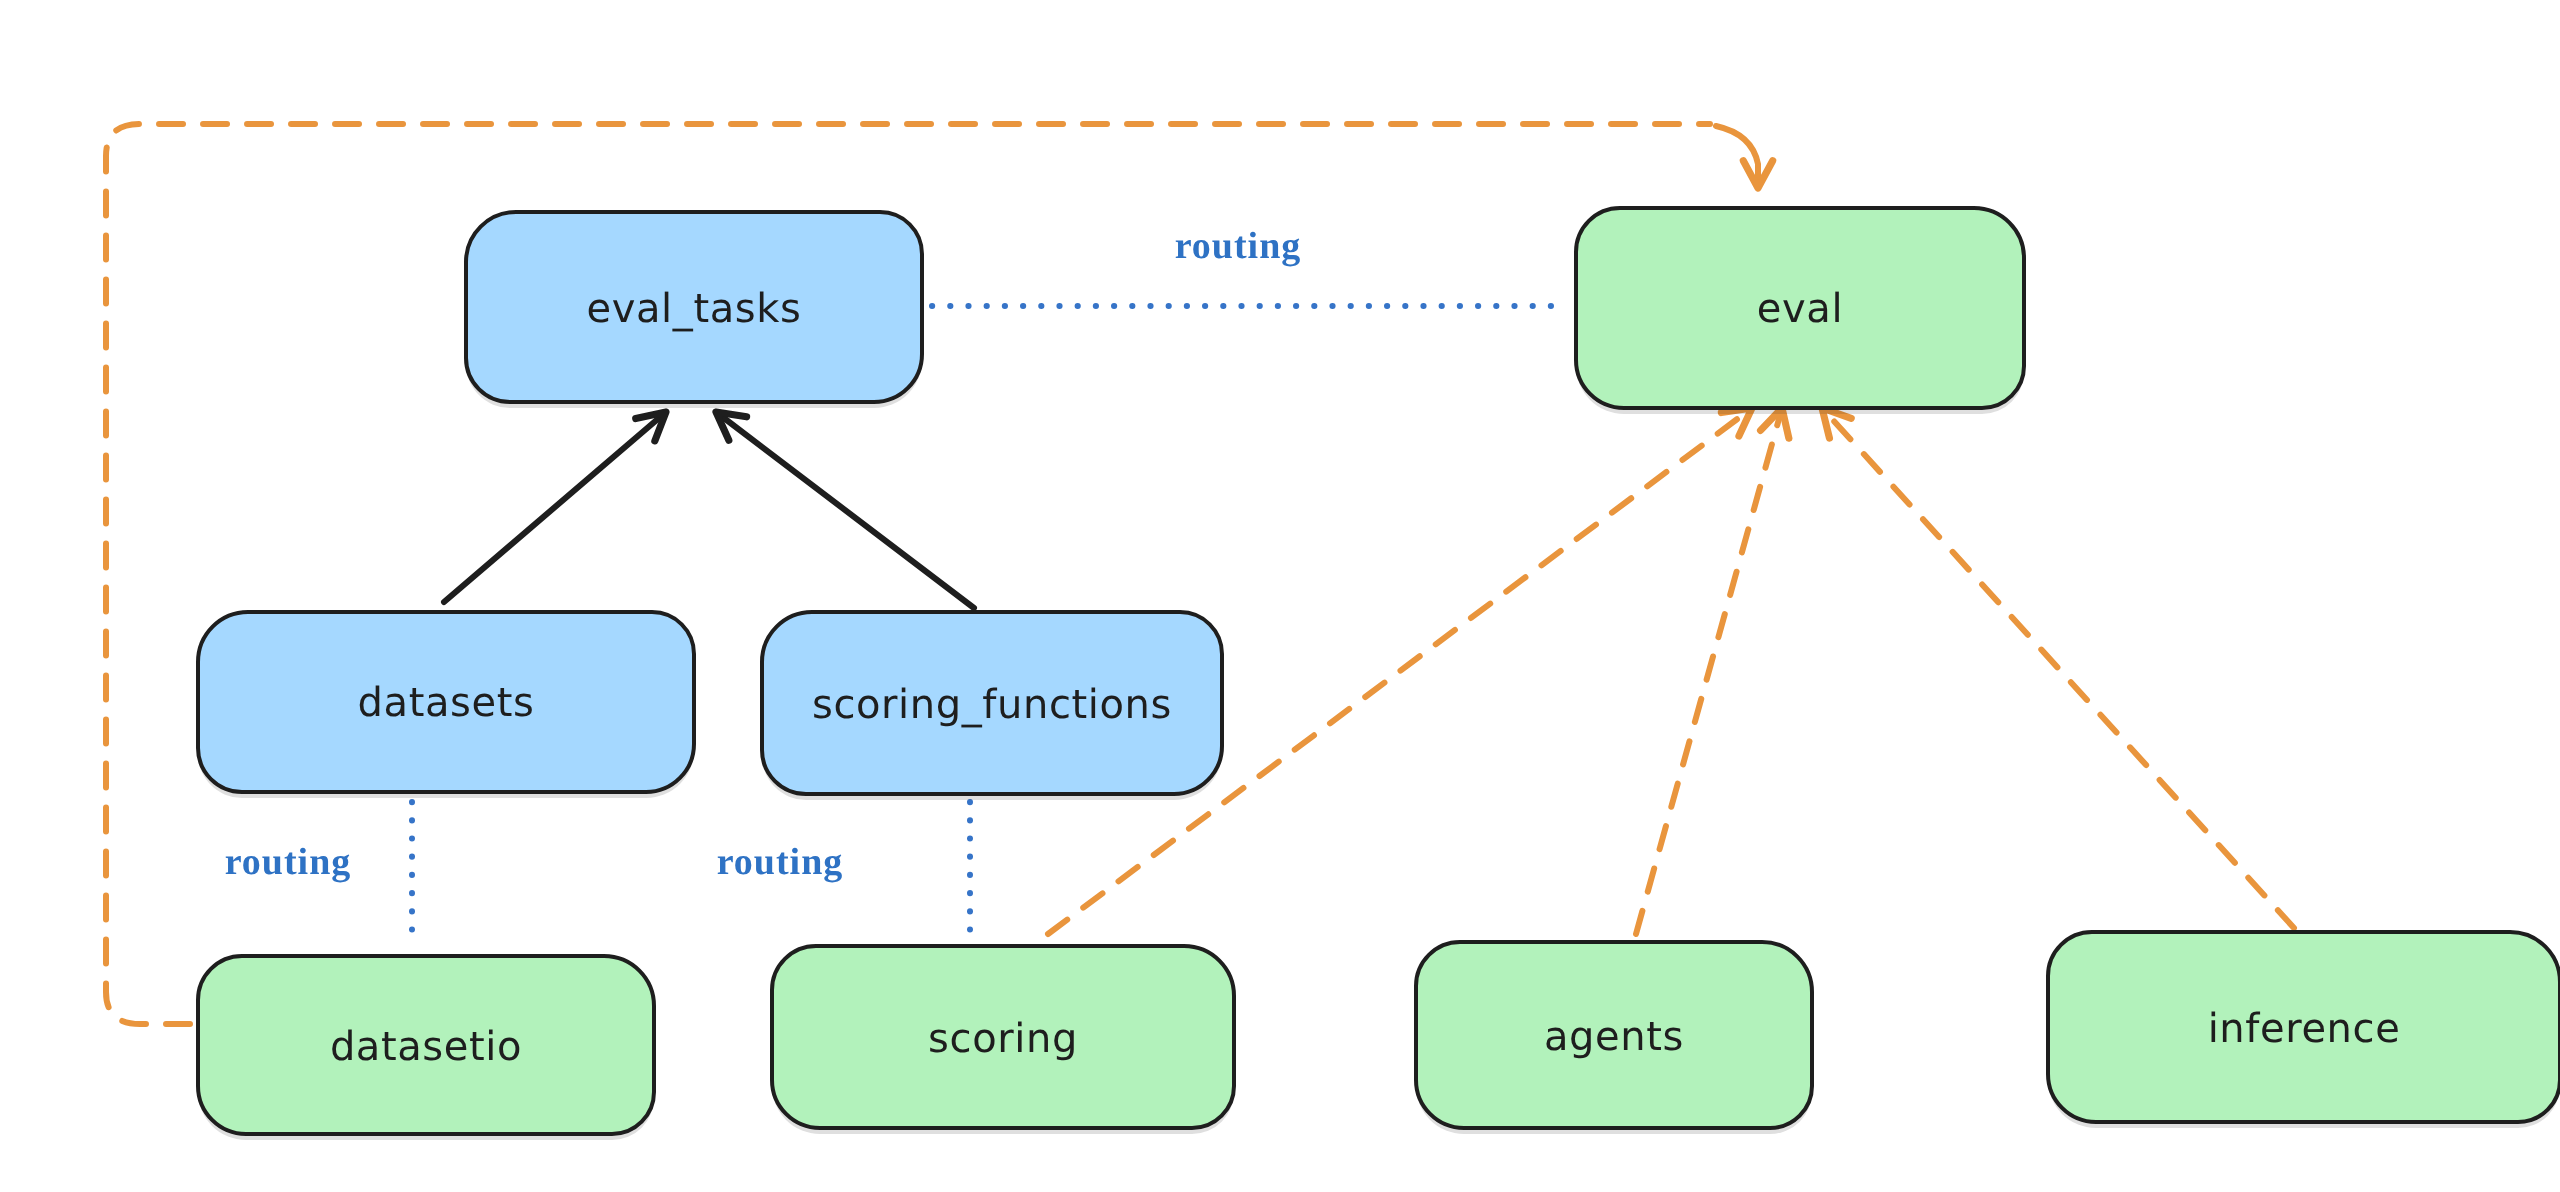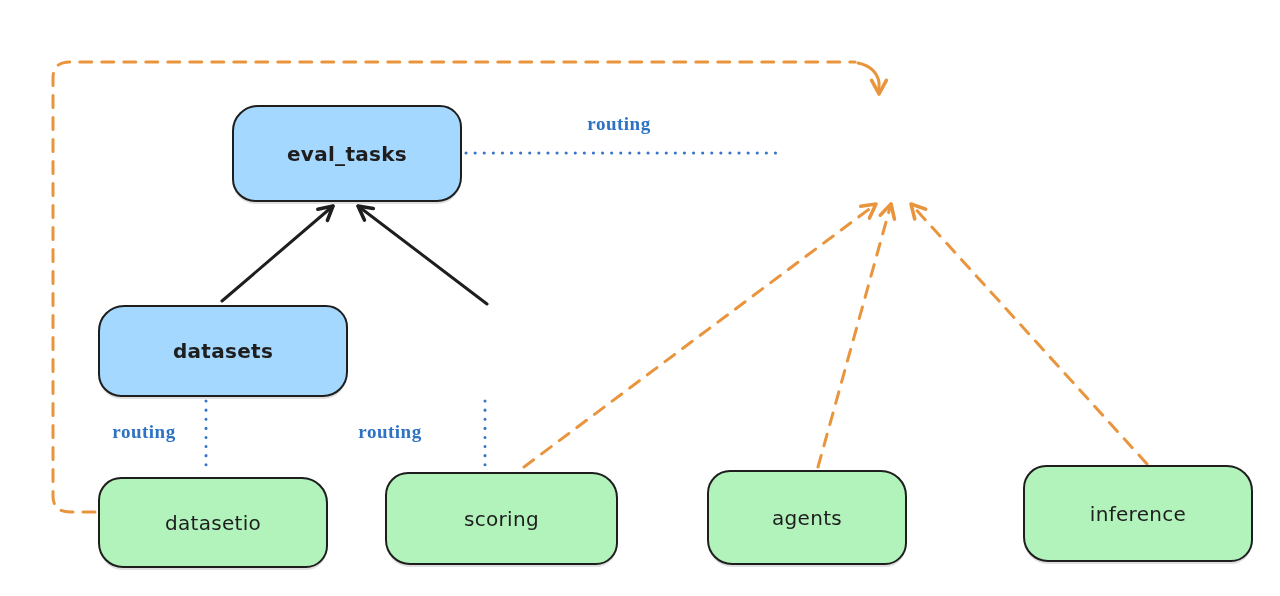--- a/index.html
+++ b/index.html
@@ -23,21 +23,21 @@
   .node{
     position:absolute;
     border:2.5px solid var(--node-stroke);
     display:flex;align-items:center;justify-content:center;
     font-size:20px;color:var(--node-stroke);
     letter-spacing:0.3px;
     box-shadow:0 3px 0 -1px rgba(30,30,30,0.14);
     box-sizing:border-box;
     background:var(--canvas-bg);
   }
-  .node.blue{background:var(--node-blue-fill);border-radius:26px 22px 25px 23px;font-weight:bold;}
+  .node.blue{background:var(--node-blue-fill);border-radius:26px 22px 25px 23px;}
   .node.green{background:var(--node-green-fill);border-radius:23px 26px 22px 25px;}
   .edge-label{
     position:absolute;width:120px;text-align:center;
     font-size:19px;font-weight:bold;color:var(--routing-label-blue);
     letter-spacing:0.5px;
     font-family:Liberation Serif, serif;
   }
   svg.edges{position:absolute;inset:0;pointer-events:none;}
   .e-black{stroke:var(--arrow-black);stroke-width:3;fill:none;stroke-linecap:round;}
   .e-dot{stroke:var(--routing-dot-blue);stroke-width:3;fill:none;stroke-linecap:round;stroke-dasharray:0.1 9;}
@@ -72,39 +72,45 @@
     <path class="e-orange-solid" d="M 858 63 Q 876 67 879 82 L 879 94" marker-end="url(#ah-orange)"></path>
     <path class="e-orange" d="M 524 467 L 876 204" marker-end="url(#ah-orange)"></path>
     <path class="e-orange" d="M 818 467 L 891 204" marker-end="url(#ah-orange)"></path>
     <path class="e-orange" d="M 1147 464 L 911 204" marker-end="url(#ah-orange)"></path>
   </svg>
 
   <div class="node blue" style="left:232px;top:105px;width:230px;height:97px;">
     <span>eval_tasks</span>
   </div>
 
+  <div class="node green" style="left:787px;top:103px;width:226px;height:102px;">
+    <span>eval</span>
+  </div>
 
   <div class="node blue" style="left:98px;top:305px;width:250px;height:92px;">
     <span>datasets</span>
   </div>
 
+  <div class="node blue" style="left:380px;top:305px;width:232px;height:93px;">
+    <span>scoring_functions</span>
+  </div>
 
   <div class="node green" style="left:385px;top:472px;width:233px;height:93px;">
     <span>scoring</span>
   </div>
 
   <div class="node green" style="left:98px;top:477px;width:230px;height:91px;">
     <span>datasetio</span>
   </div>
 
   <div class="node green" style="left:707px;top:470px;width:200px;height:95px;">
     <span>agents</span>
   </div>
 
-  <div class="node green" style="left:1023px;top:465px;width:230px;height:97px;">
+  <div class="node green" style="left:1023px;top:465px;width:258px;height:97px;">
     <span>inference</span>
   </div>
 
   <div class="edge-label" style="left:559px;top:113px;">routing</div>
 
   <div class="edge-label" style="left:84px;top:421px;">routing</div>
 
   <div class="edge-label" style="left:330px;top:421px;">routing</div>
 
 </div>

